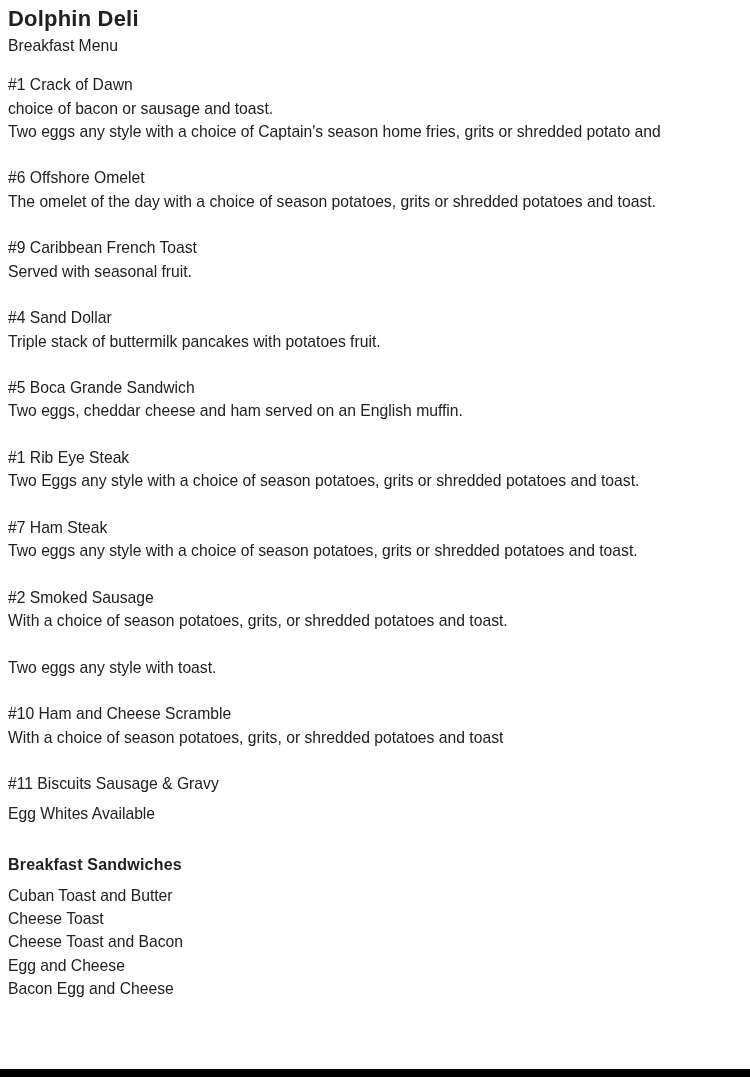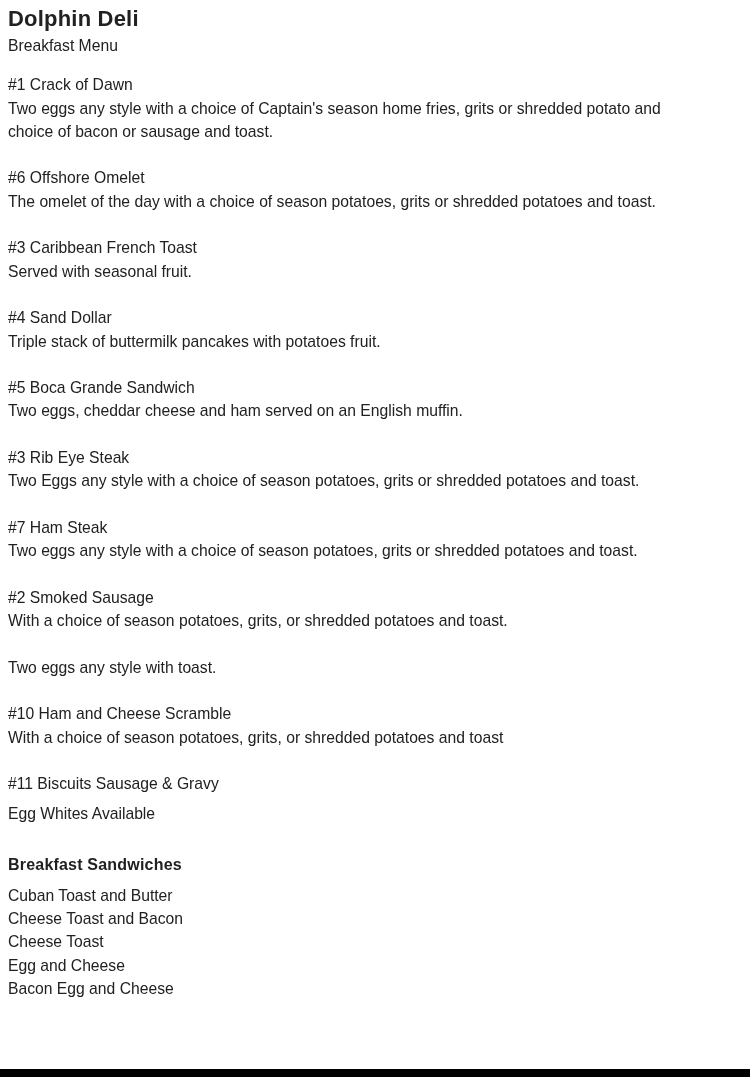--- a/index.html
+++ b/index.html
@@ -51,41 +51,41 @@
 </head>
 <body style="color: rgb(33, 33, 33); background: rgb(255, 255, 255);">
 
 <div class="page">
   <h1 class="doc-title">Dolphin Deli</h1>
   <div class="line subheading">Breakfast Menu</div>
 
   <div class="menu-items">
       <div class="item">
         <div class="line">#1 Crack of Dawn</div>
+        <div class="line">choice of bacon or sausage and toast.</div>
         <div class="line">Two eggs any style with a choice of Captain's season home fries, grits or shredded potato and</div>
-        <div class="line">choice of bacon or sausage and toast.</div>
       </div>
       <div class="item">
         <div class="line">#6 Offshore Omelet</div>
         <div class="line">The omelet of the day with a choice of season potatoes, grits or shredded potatoes and toast.</div>
       </div>
       <div class="item">
-        <div class="line">#3 Caribbean French Toast</div>
+        <div class="line">#9 Caribbean French Toast</div>
         <div class="line">Served with seasonal fruit.</div>
       </div>
       <div class="item">
         <div class="line">#4 Sand Dollar</div>
         <div class="line">Triple stack of buttermilk pancakes with potatoes fruit.</div>
       </div>
       <div class="item">
         <div class="line">#5 Boca Grande Sandwich</div>
         <div class="line">Two eggs, cheddar cheese and ham served on an English muffin.</div>
       </div>
       <div class="item">
-        <div class="line">#3 Rib Eye Steak</div>
+        <div class="line">#1 Rib Eye Steak</div>
         <div class="line">Two Eggs any style with a choice of season potatoes, grits or shredded potatoes and toast.</div>
       </div>
       <div class="item">
         <div class="line">#7 Ham Steak</div>
         <div class="line">Two eggs any style with a choice of season potatoes, grits or shredded potatoes and toast.</div>
       </div>
       <div class="item">
         <div class="line">#2 Smoked Sausage</div>
         <div class="line">With a choice of season potatoes, grits, or shredded potatoes and toast.</div>
       </div>
@@ -99,20 +99,20 @@
       <div class="item">
         <div class="line">#11 Biscuits Sausage &amp; Gravy</div>
       </div>
     </div>
 
   <div class="line note">Egg Whites Available</div>
 
   <h2 class="section-title">Breakfast Sandwiches</h2>
   <div class="sandwich-list">
       <div class="line">Cuban Toast and Butter</div>
+      <div class="line">Cheese Toast</div>
       <div class="line">Cheese Toast and Bacon</div>
-      <div class="line">Cheese Toast</div>
       <div class="line">Egg and Cheese</div>
       <div class="line">Bacon Egg and Cheese</div>
     </div>
 
   <div class="bottom-bar" style="background: rgb(0, 0, 0);"></div>
 </div>
 
 </body></html>

